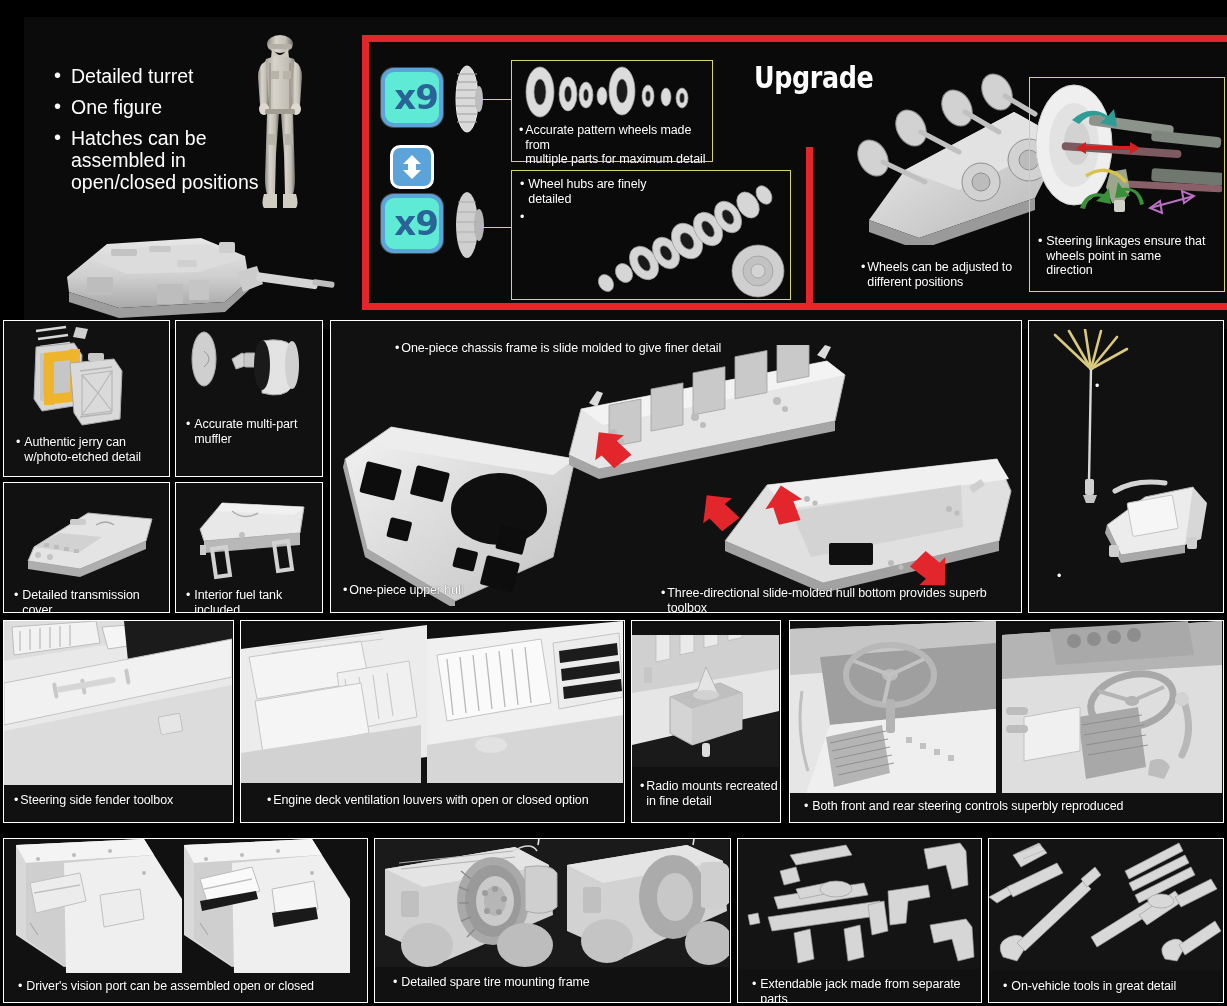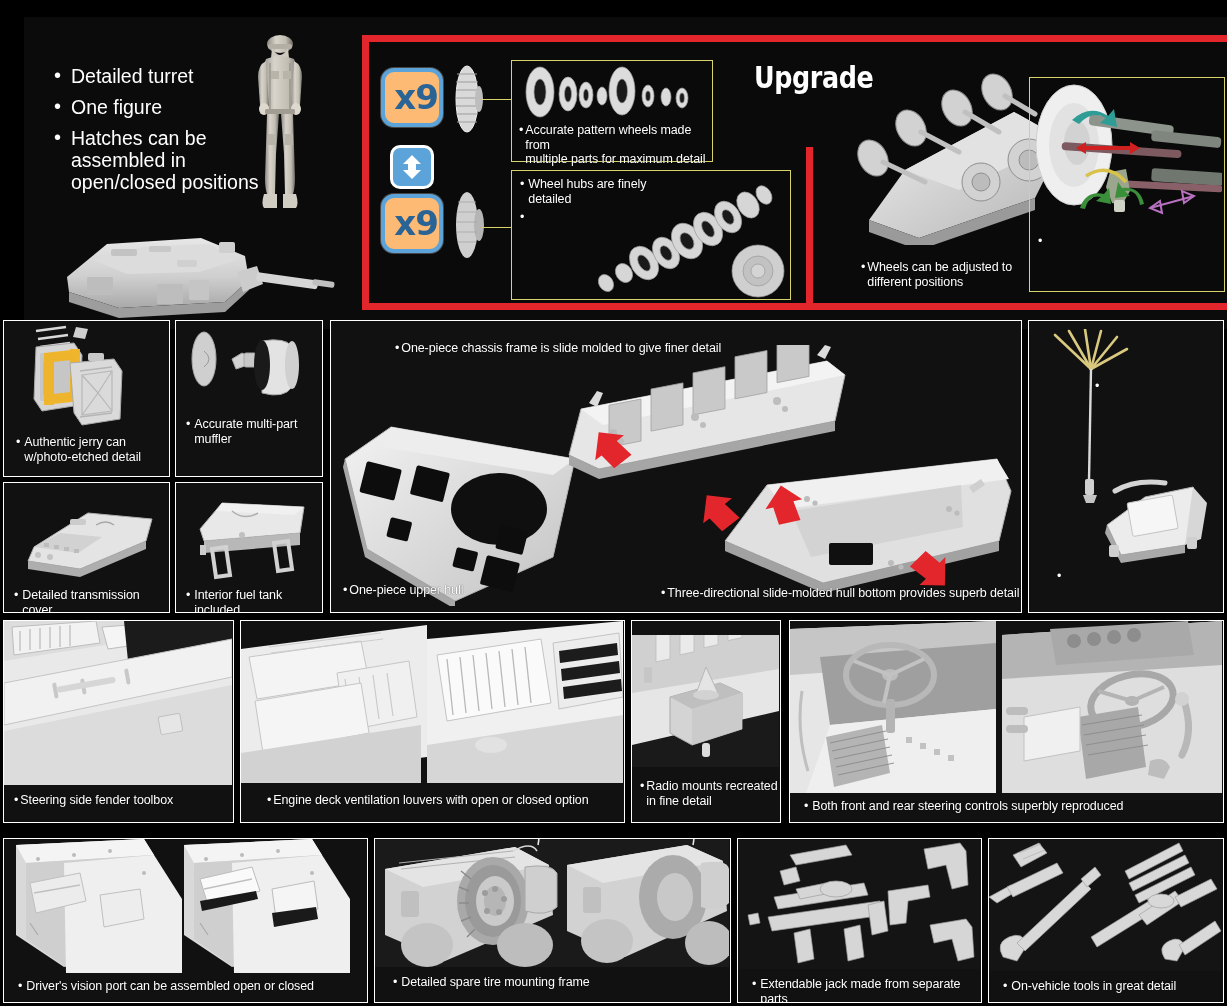--- a/index.html
+++ b/index.html
@@ -57,21 +57,21 @@
     transform:scaleX(0.82);transform-origin:left top;
   }
   .upg-cn{
     position:absolute;left:385px;top:55px;font-size:40px;color:#fff;
     font-family:"DejaVu Sans", sans-serif;letter-spacing:11px;font-weight:400;
   }
 
   
   .x9{
     position:absolute;width:62px;height:59px;border-radius:13px;
-    background:#fdba74;border:4px solid #5ba3d9;box-sizing:border-box;
+    background:#5eead4;border:4px solid #5ba3d9;box-sizing:border-box;
     display:flex;align-items:center;justify-content:center;
     box-shadow:0 0 0 1px rgba(255,255,255,.25);
     padding-left:8px;
   }
   .x9 span{
     font-family:"DejaVu Sans", sans-serif;font-weight:bold;font-size:34px;
     color:#2a6496;letter-spacing:-1px;line-height:1;transform:translateY(-1px);
   }
   .updown{
     position:absolute;width:44px;height:44px;border-radius:10px;background:#5ba3d9;
@@ -347,20 +347,25 @@
             <path d="M118 128 l44 -12"></path>
             <path d="M118 128 l10 -7 2 12z"></path>
               <path d="M162 116 l-10 7 -2 -12z"></path>
           </g>
 
           <path d="M48 128 q6 -18 24 -14 l5 -6 2 16 -15 -3 5 -4 q-12 -3 -16 12z" fill="#3a8f3a"></path>
           <path d="M112 124 q-4 -18 -22 -16 l-4 -6 -3 16 15 -2 -5 -5 q12 -2 15 14z" fill="#3a8f3a"></path>
         </svg>
         <div class="capwrap cap" style="left:8px;top:156px;width:182px;">
           <span class="bullet" style="margin-right:4px;">•</span>
+          <span>
+            <span>Steering linkages ensure that</span><br>
+            <span>wheels point in same</span><br>
+            <span>direction</span>
+          </span>
         </div>
       </div>
 
     </div>
   </div>
 
   <div class="panel" style="left:3px;top:320px;width:167px;height:157px;">
     <svg style="position:absolute;left:18px;top:2px;" width="130" height="110">
       <g fill="none" stroke="#d8d8d8" stroke-width="2.5">
         <line x1="14" y1="8" x2="44" y2="4"></line>
@@ -510,21 +515,21 @@
           <circle cx="104" cy="52" r="2.6"></circle>
         <circle cx="180" cy="112" r="3"></circle>
           <circle cx="190" cy="116" r="2.6"></circle>
         <circle cx="238" cy="58" r="3"></circle>
           <circle cx="246" cy="62" r="2.6"></circle>
       </g>
       <path d="M258 36 l12 -8 4 6 -12 8z" fill="#cfcfcf"></path>
     </svg>
     <div class="capwrap cap" style="left:330px;top:265px;width:360px;">
       <span class="bullet">•</span>
-      <span>Three-directional slide-molded hull bottom provides superb detail</span>
+      <span>Three-directional slide-molded hull bottom provides superb toolbox</span>
     </div>
 
     <svg class="rarrow" style="left:258px;top:105px;" width="44" height="44">
       <path d="M22 2 L40 20 L31 20 L34 40 L12 40 L10 22 L2 22 Z" fill="#e3262b" transform="rotate(-38 22 22)"></path>
     </svg>
     <svg class="rarrow" style="left:366px;top:168px;" width="44" height="44">
       <path d="M22 2 L40 20 L31 20 L34 40 L12 40 L10 22 L2 22 Z" fill="#e3262b" transform="rotate(-38 22 22)"></path>
     </svg>
     <svg class="rarrow" style="left:432px;top:162px;" width="44" height="44">
       <path d="M22 2 L40 20 L31 20 L34 40 L12 40 L10 22 L2 22 Z" fill="#e3262b" transform="rotate(-12 22 22)"></path>

